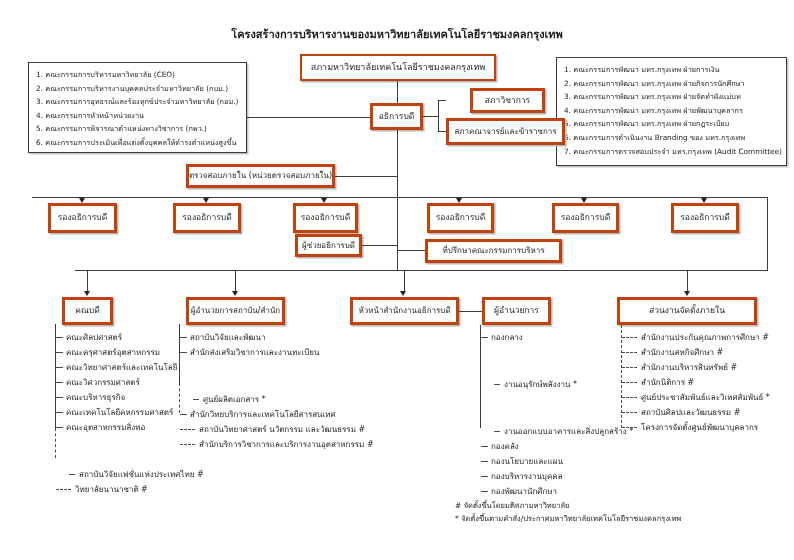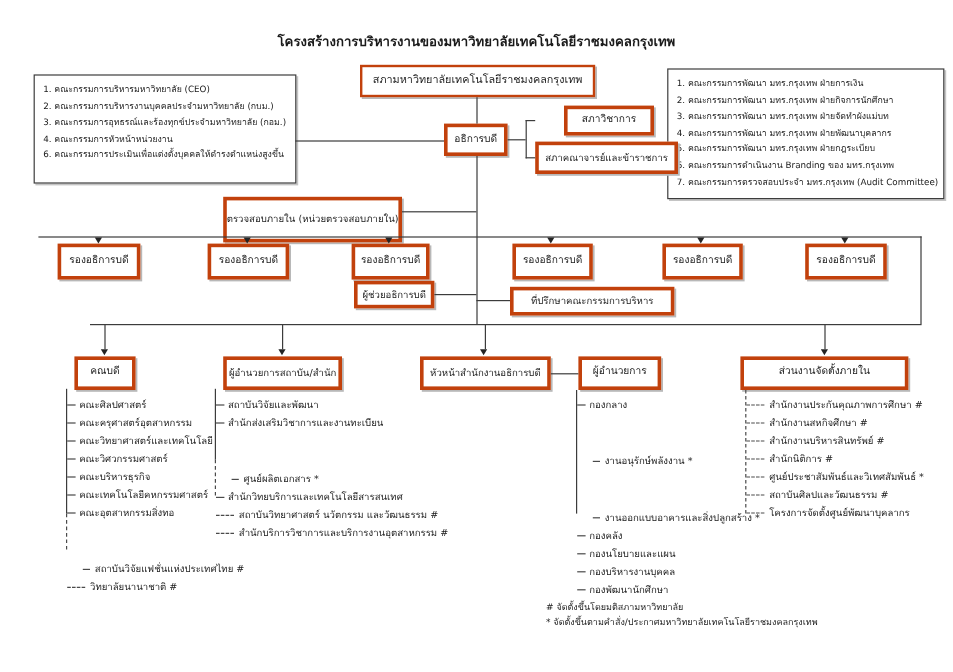--- a/index.html
+++ b/index.html
@@ -48,41 +48,42 @@
   <div class="title">โครงสร้างการบริหารงานของมหาวิทยาลัยเทคโนโลยีราชมงคลกรุงเทพ</div>
 
   <div class="box council" style="left:300px; top:54px; width:196px; height:27px;">สภามหาวิทยาลัยเทคโนโลยีราชมงคลกรุงเทพ</div>
 
   <div class="panel" style="left:28px; top:62px; width:219px; height:91px;">
 
   <div class="panel-row">1. คณะกรรมการบริหารมหาวิทยาลัย (CEO)</div>
       <div class="panel-row">2. คณะกรรมการบริหารงานบุคคลประจำมหาวิทยาลัย (กบม.)</div>
       <div class="panel-row">3. คณะกรรมการอุทธรณ์และร้องทุกข์ประจำมหาวิทยาลัย (กอม.)</div>
       <div class="panel-row">4. คณะกรรมการหัวหน้าหน่วยงาน</div>
+      <div class="panel-row">5. คณะกรรมการพิจารณาตำแหน่งทางวิชาการ (กพว.)</div>
       <div class="panel-row">6. คณะกรรมการประเมินเพื่อแต่งตั้งบุคคลให้ดำรงตำแหน่งสูงขึ้น</div>
     </div>
 
   <div class="panel" style="left:556px; top:57px; width:231px; height:109px;">
 
   <div class="panel-row">1. คณะกรรมการพัฒนา มทร.กรุงเทพ ฝ่ายการเงิน</div>
       <div class="panel-row">2. คณะกรรมการพัฒนา มทร.กรุงเทพ ฝ่ายกิจการนักศึกษา</div>
       <div class="panel-row">3. คณะกรรมการพัฒนา มทร.กรุงเทพ ฝ่ายจัดทำผังแม่บท</div>
       <div class="panel-row">4. คณะกรรมการพัฒนา มทร.กรุงเทพ ฝ่ายพัฒนาบุคลากร</div>
       <div class="panel-row">5. คณะกรรมการพัฒนา มทร.กรุงเทพ ฝ่ายกฎระเบียบ</div>
       <div class="panel-row">6. คณะกรรมการดำเนินงาน Branding ของ มทร.กรุงเทพ</div>
       <div class="panel-row">7. คณะกรรมการตรวจสอบประจำ มทร.กรุงเทพ (Audit Committee)</div>
     </div>
 
   <div class="box" style="left:370px; top:103px; width:53px; height:27px;">อธิการบดี</div>
 
   <div class="box" style="left:470px; top:88px; width:75px; height:25px;text-align:center;">สภาวิชาการ</div>
 
   <div class="box" style="left:446px; top:118px; width:119px; height:27px; font-size:8px;">สภาคณาจารย์และข้าราชการ</div>
 
-  <div class="box" style="left:186px; top:164px; width:149px; height:38px; font-size:8px;">ตรวจสอบภายใน (หน่วยตรวจสอบภายใน)</div>
+  <div class="box" style="left:186px; top:164px; width:149px; height:24px; font-size:8px;">ตรวจสอบภายใน (หน่วยตรวจสอบภายใน)</div>
 
   <div class="box" style="left:48px;  top:203px; width:69px; height:30px;">รองอธิการบดี</div>
   <div class="box" style="left:173px; top:203px; width:68px; height:30px;">รองอธิการบดี</div>
   <div class="box" style="left:293px; top:203px; width:65px; height:30px;">รองอธิการบดี</div>
   <div class="box" style="left:427px; top:203px; width:67px; height:30px;">รองอธิการบดี</div>
   <div class="box" style="left:552px; top:203px; width:67px; height:30px;">รองอธิการบดี</div>
   <div class="box" style="left:671px; top:203px; width:68px; height:30px;">รองอธิการบดี</div>
 
   <div class="box" style="left:295px; top:234px; width:67px; height:23px; font-size:8px;">ผู้ช่วยอธิการบดี</div>
   <div class="box" style="left:425px; top:239px; width:137px; height:24px; font-size:8px;">ที่ปรึกษาคณะกรรมการบริหาร</div>

